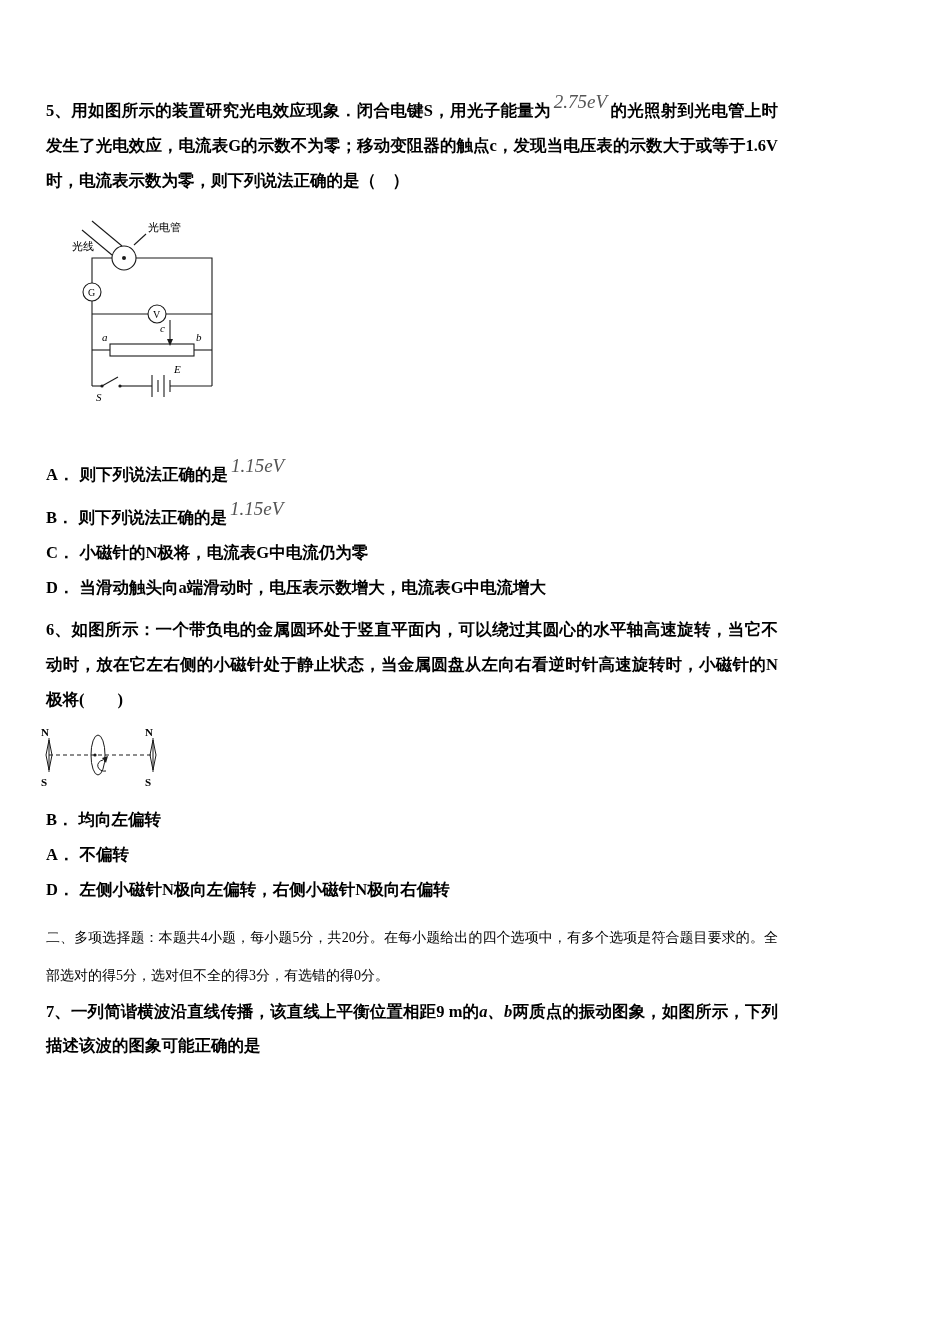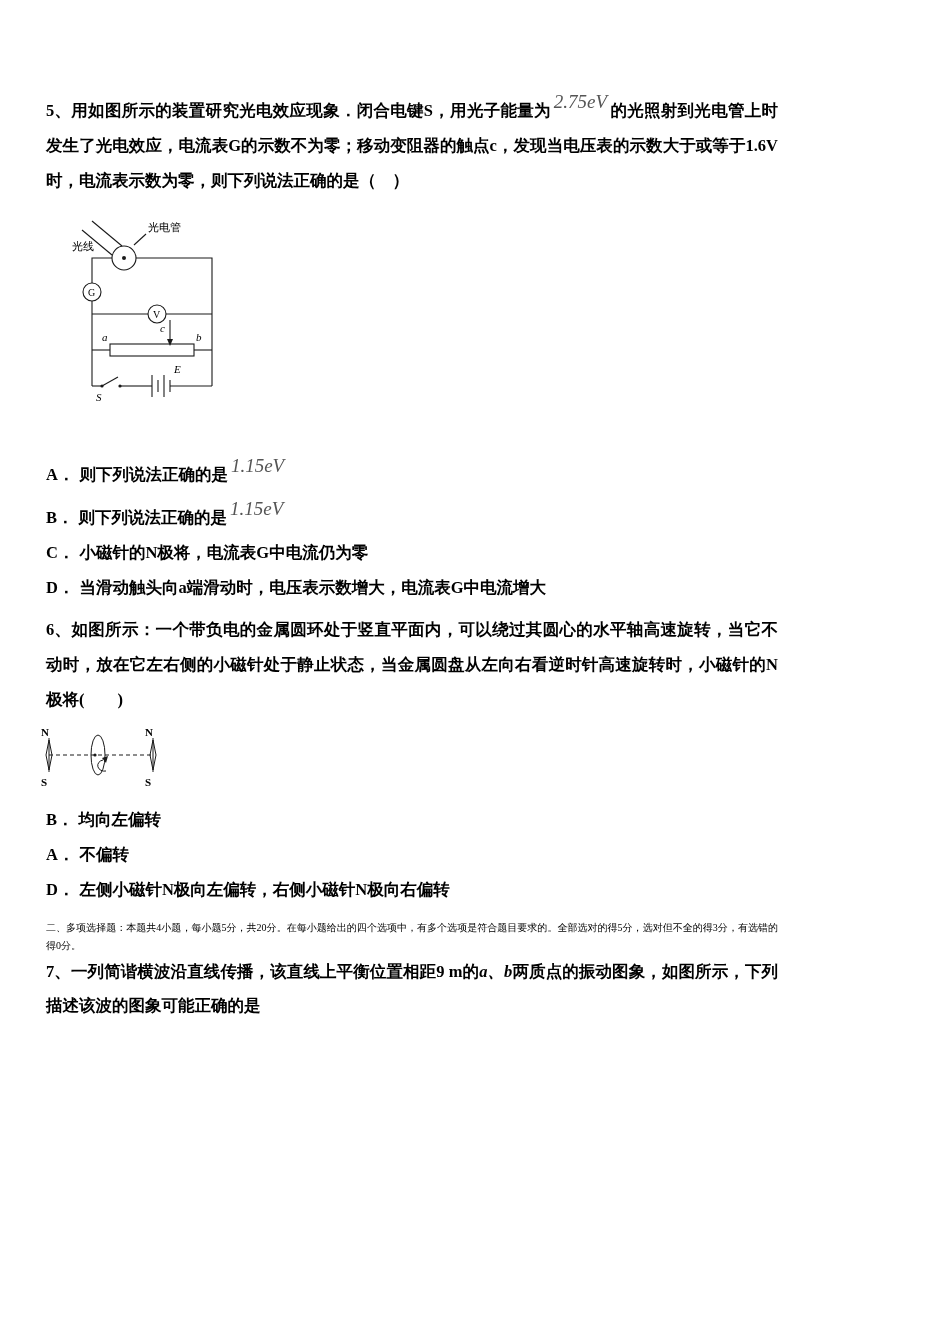--- a/index.html
+++ b/index.html
@@ -24,21 +24,21 @@
     font-size: 16.5px; font-weight: 700; line-height: 22px;
     margin: 0 0 13px 0;
   }
   .opt-label { margin-right: 5px; }
   .q5-options { margin-top: 38px; }
   .q6-stem { margin-top: 12px; }
   .q6-options { margin-top: 16px; }
   .diagram-q5 { margin: 16px 0 0 26px; }
   .diagram-q6 { margin: 8px 0 0 -6px; }
   .section-head {
-    font-size: 10px; font-weight: 400; line-height: 18px;
+    font-size: 14px; font-weight: 400; line-height: 38px;
     margin: 18px 0 0 0; text-align: justify;
   }
   .q7-stem { line-height: 34px; }
   .var { font-style: italic; }
   svg text { font-family: "Liberation Serif", "DejaVu Serif", serif; }
 </style>
 </head>
 <body>
 
 <div class="page">

